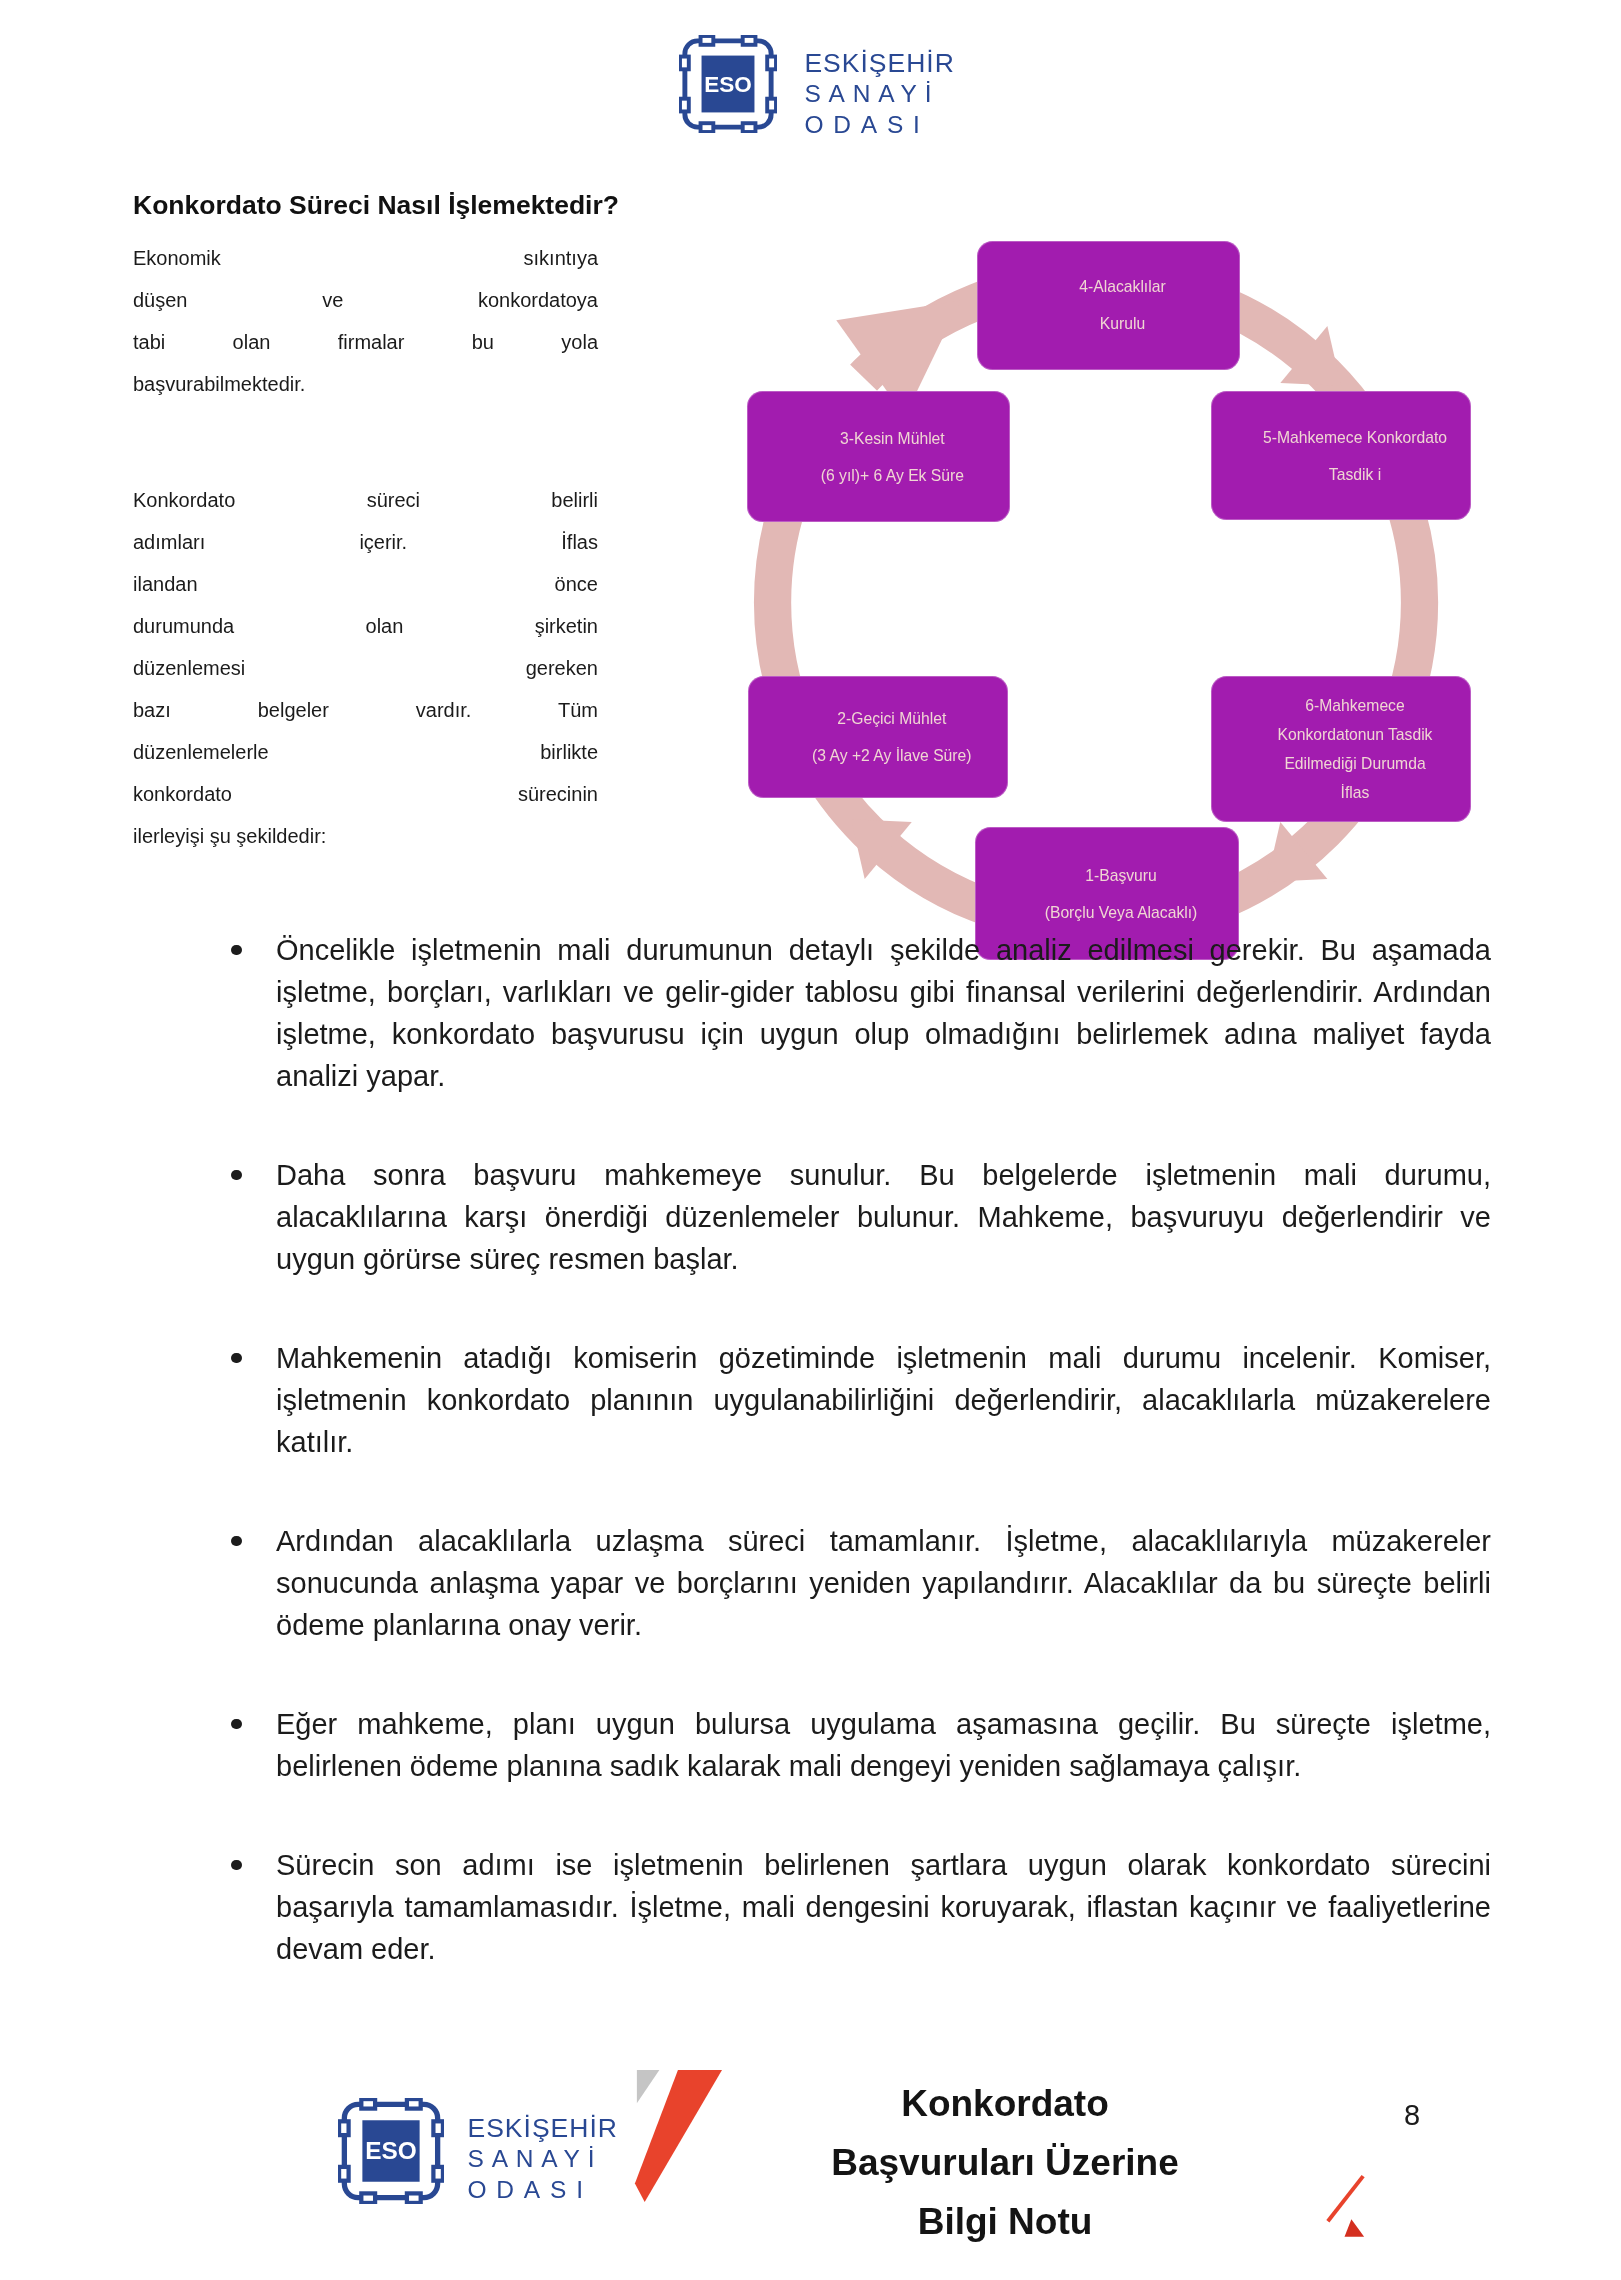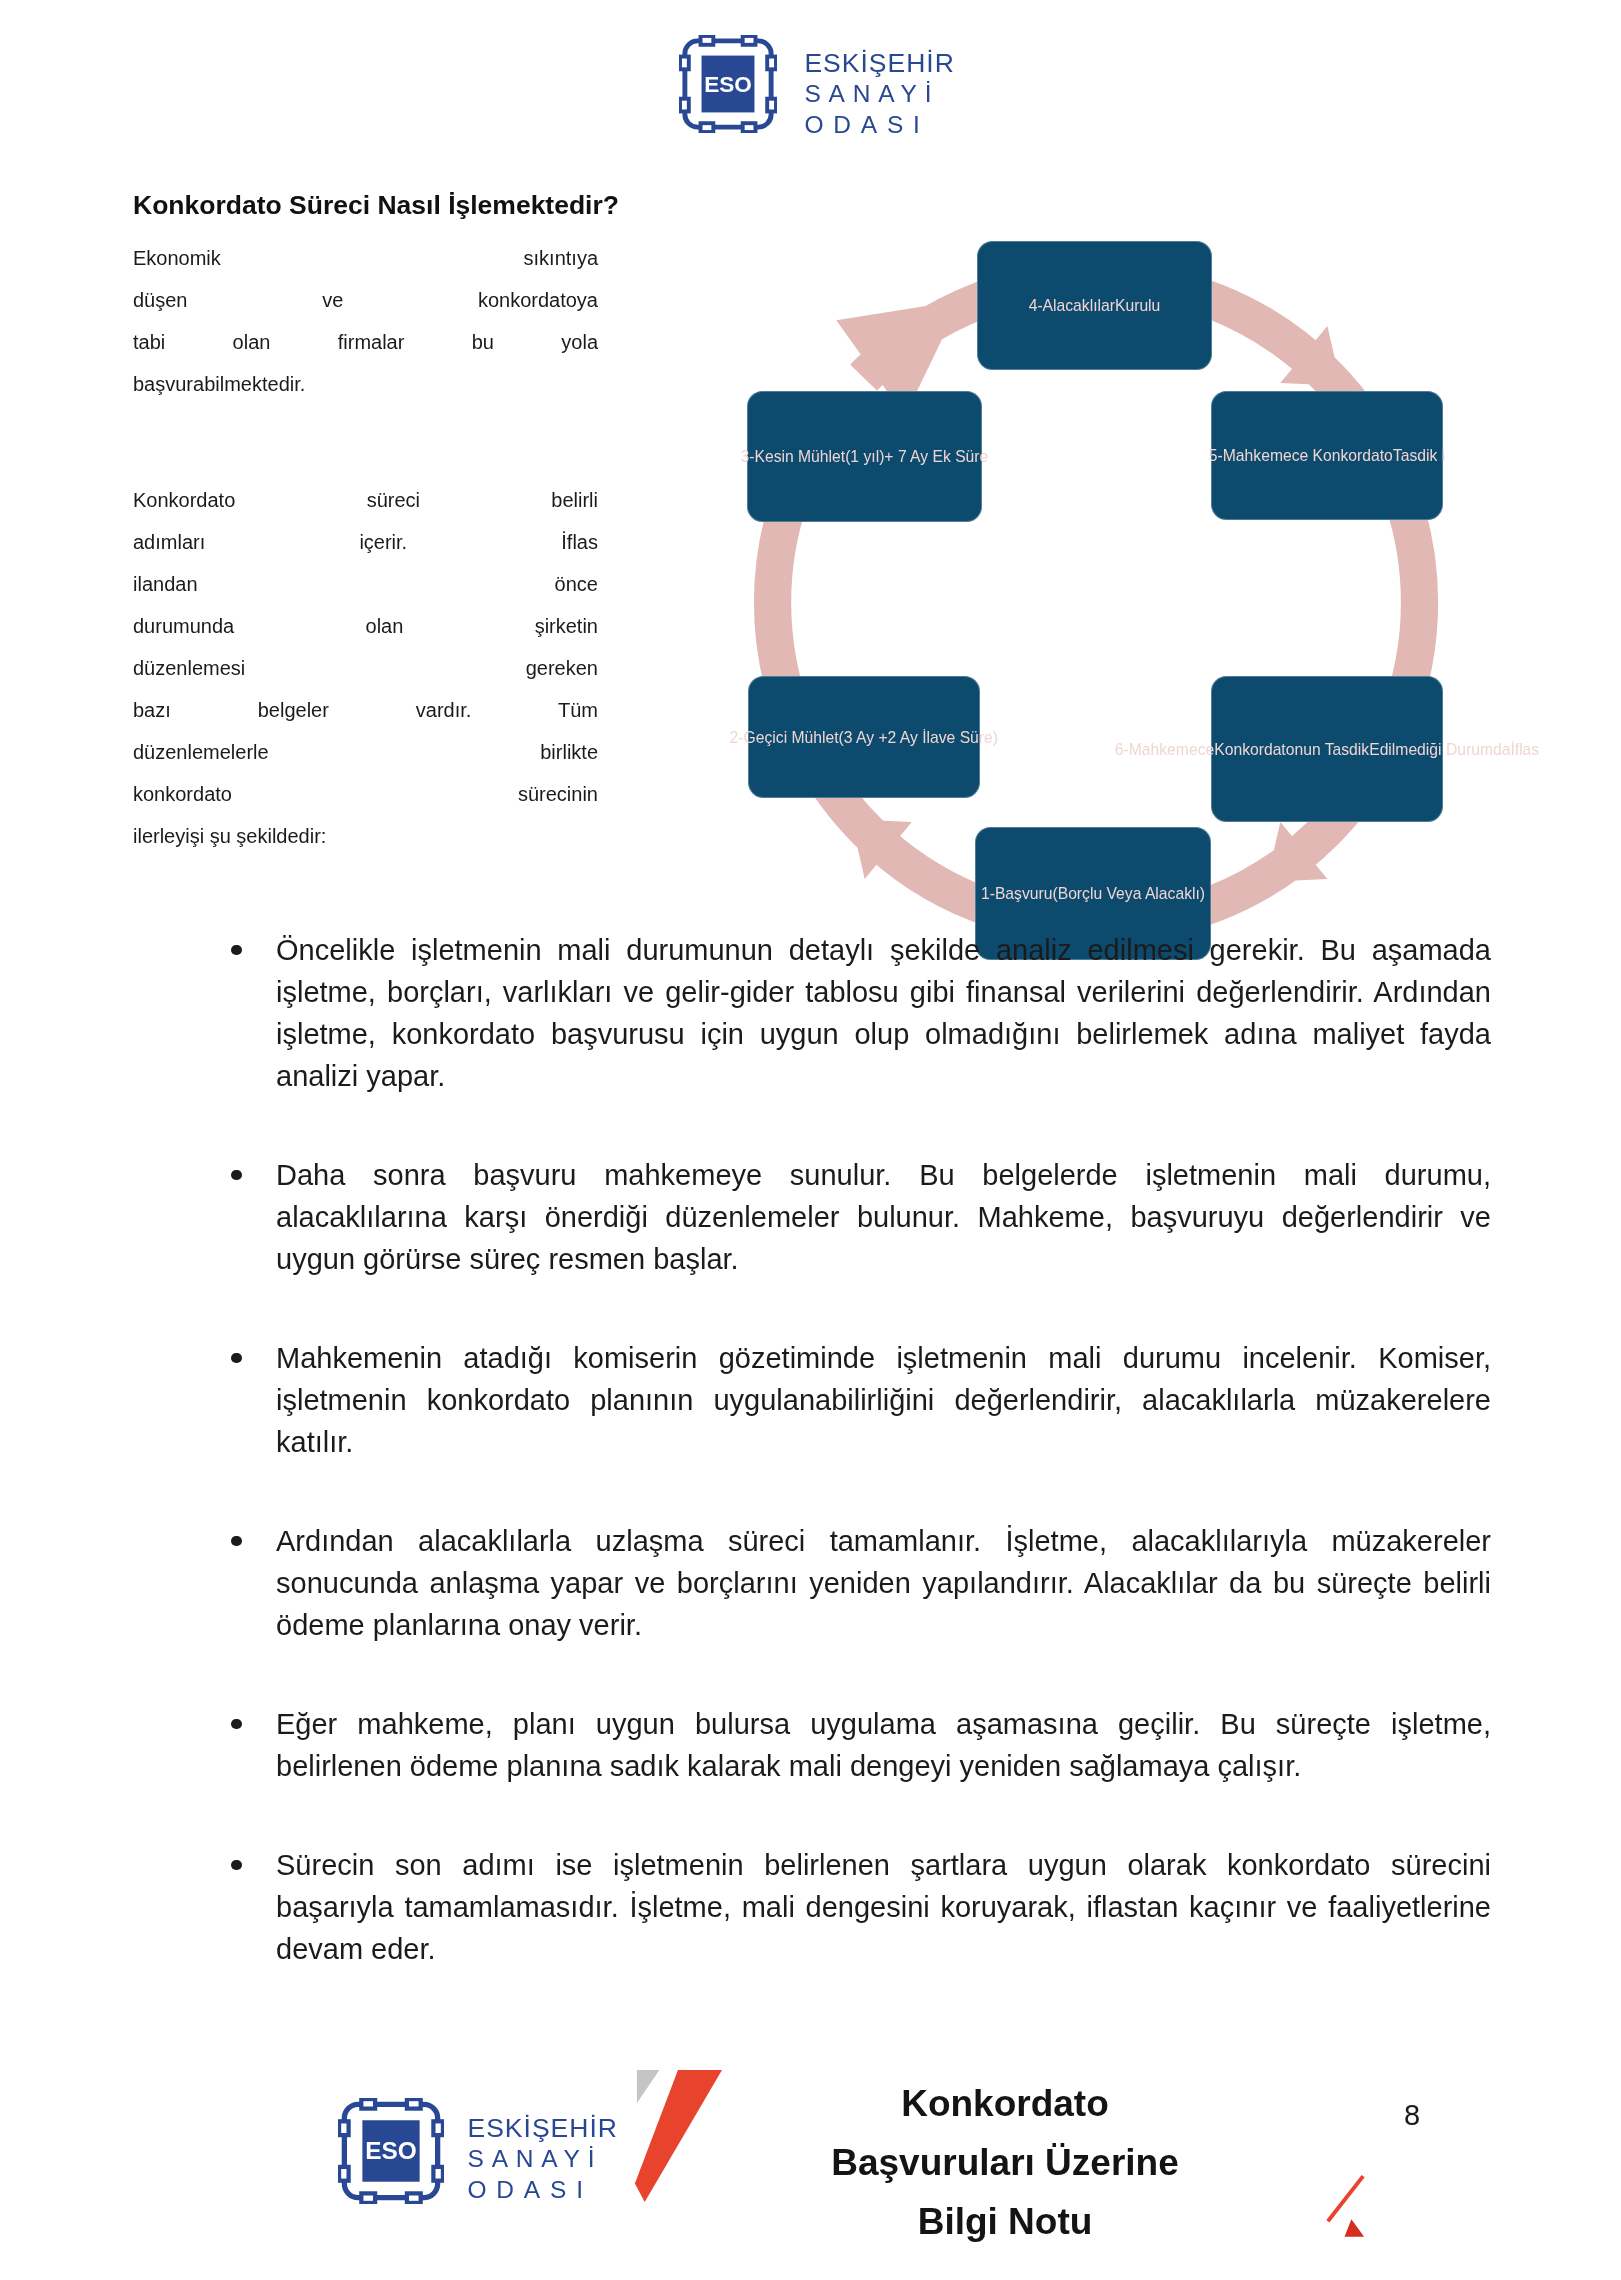--- a/index.html
+++ b/index.html
@@ -19,23 +19,23 @@
   .page-title { position:absolute; left:133px; top:190px; font-size:26.5px; font-weight:bold; color:#111; }
   .intro { position:absolute; left:133px; top:237px; width:465px; font-size:20px; line-height:42px; color:#1b1b1b; }
   .intro .para2 { margin-top:74px; }
   .intro .line { text-align:justify; text-align-last:justify; white-space:normal; }
   .intro .line.last { text-align-last:left; }
 
   
   .diagram { position:absolute; left:740px; top:230px; width:716px; height:745px; }
   .diagram svg.ring { position:absolute; left:0; top:0; }
   .dbox {
-    position:absolute; background:#0c4a6e; border-radius:15.7px; color:#f0d6d3;
-    display:flex; align-items:center; justify-content:center;
-    text-align:center; font-size:15.7px; box-shadow: inset 0 0 0 1px rgba(255,255,255,0.28);
+    position:absolute; background:#a21caf; border-radius:15.7px; color:#f0d6d3;
+    display:flex; flex-direction:column; align-items:center; justify-content:center;
+    text-align:center; font-size:15.7px; box-shadow: inset 0 0 0 1px rgba(255,255,255,0.28); padding-left: 28px;
   }
   .dbox .bl { line-height:37px; white-space:nowrap; }
   .dbox.compact .bl { line-height:29px; }
   .box-4 { left:237px; top:10.8px;  width:235px; height:129px; }
   .box-3 { left:6.9px;   top:161px; width:235px; height:131px; }
   .box-5 { left:471px; top:161px; width:232px; height:129px; }
   .box-2 { left:7.8px;   top:446px; width:232px; height:122px; }
   .box-6 { left:471px; top:446px; width:232px; height:146px; }
   .box-1 { left:235px; top:597px; width:236px; height:133px; }
 
@@ -118,21 +118,21 @@
     <polygon points="113,601 127,662 175,604" fill="#e2b8b5"></polygon>
   </svg>
 
   <div class="dbox box-4">
     <div class="bl">4-Alacaklılar</div>
     <div class="bl">Kurulu</div>
   </div>
 
   <div class="dbox box-3">
     <div class="bl">3-Kesin Mühlet</div>
-    <div class="bl">(1 yıl)+ 7 Ay Ek Süre</div>
+    <div class="bl">(6 yıl)+ 6 Ay Ek Süre</div>
   </div>
 
   <div class="dbox box-5">
     <div class="bl">5-Mahkemece Konkordato</div>
     <div class="bl">Tasdik i</div>
   </div>
 
   <div class="dbox box-2">
     <div class="bl">2-Geçici Mühlet</div>
     <div class="bl">(3 Ay +2 Ay İlave Süre)</div>

